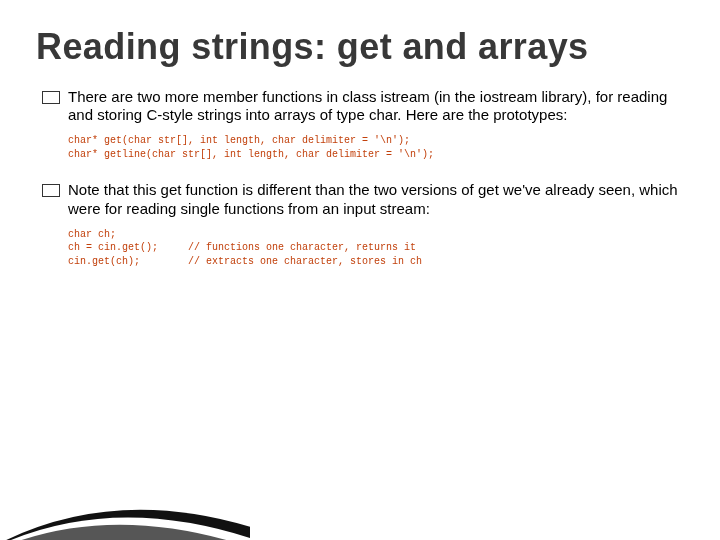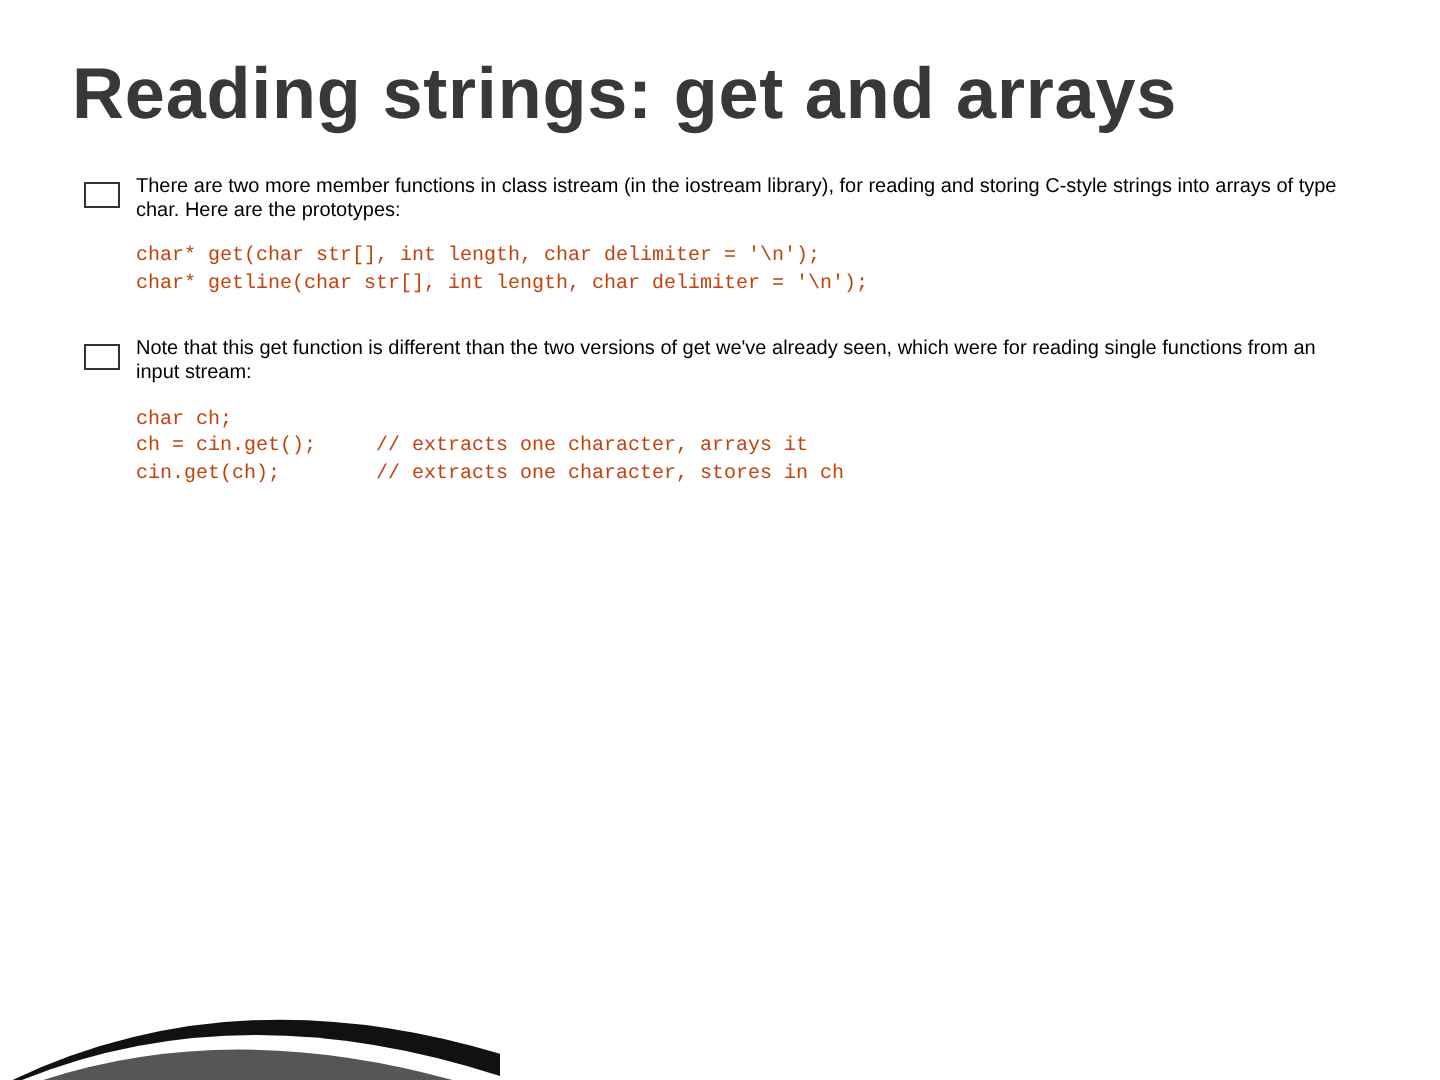--- a/index.html
+++ b/index.html
@@ -40,21 +40,21 @@
   .bullet {
     flex: 0 0 18px;
     width: 13px;
     height: 13px;
     border: 1px solid #333;
     margin-top: 3px;
     margin-right: 8px;
     box-sizing: border-box;
   }
   .para {
-    font-size: 10px;
+    font-size: 15px;
     line-height: 1.22;
     font-family: "Lucida Sans", "Segoe UI", Verdana, sans-serif;
     color: #000;
   }
   .code {
     font-family: "Courier New", Courier, monospace;
     font-size: 10px;
     line-height: 1.35;
     white-space: pre;
     margin: 6px 0 20px 26px;
@@ -84,21 +84,21 @@
       <div class="para">There are two more member functions in class istream (in the iostream library), for reading and storing C-style strings into arrays of type char. Here are the prototypes:</div>
     </div>
     <div class="code">char* get(char str[], int length, char delimiter = '\n');
 char* getline(char str[], int length, char delimiter = '\n');</div>
 
     <div class="item">
       <div class="bullet"></div>
       <div class="para">Note that this get function is different than the two versions of get we've already seen, which were for reading single functions from an input stream:</div>
     </div>
     <div class="code">char ch;
-ch = cin.get();     // extracts one character, arrays it
+ch = cin.get();     // functions one character, returns it
 cin.get(ch);        // extracts one character, stores in ch</div>
 
   </div>
 
   <svg class="deco" viewBox="0 0 260 110" preserveAspectRatio="none">
     <path d="M -20 120 Q 110 38 270 90 L 270 130 L -20 130 Z" fill="#111111"></path>
     <path d="M -20 120 Q 105 48 260 98 L 260 130 L -20 130 Z" fill="#ffffff"></path>
     <path d="M -20 122 Q 100 58 250 104 L 250 130 L -20 130 Z" fill="#565656"></path>
   </svg>
 

